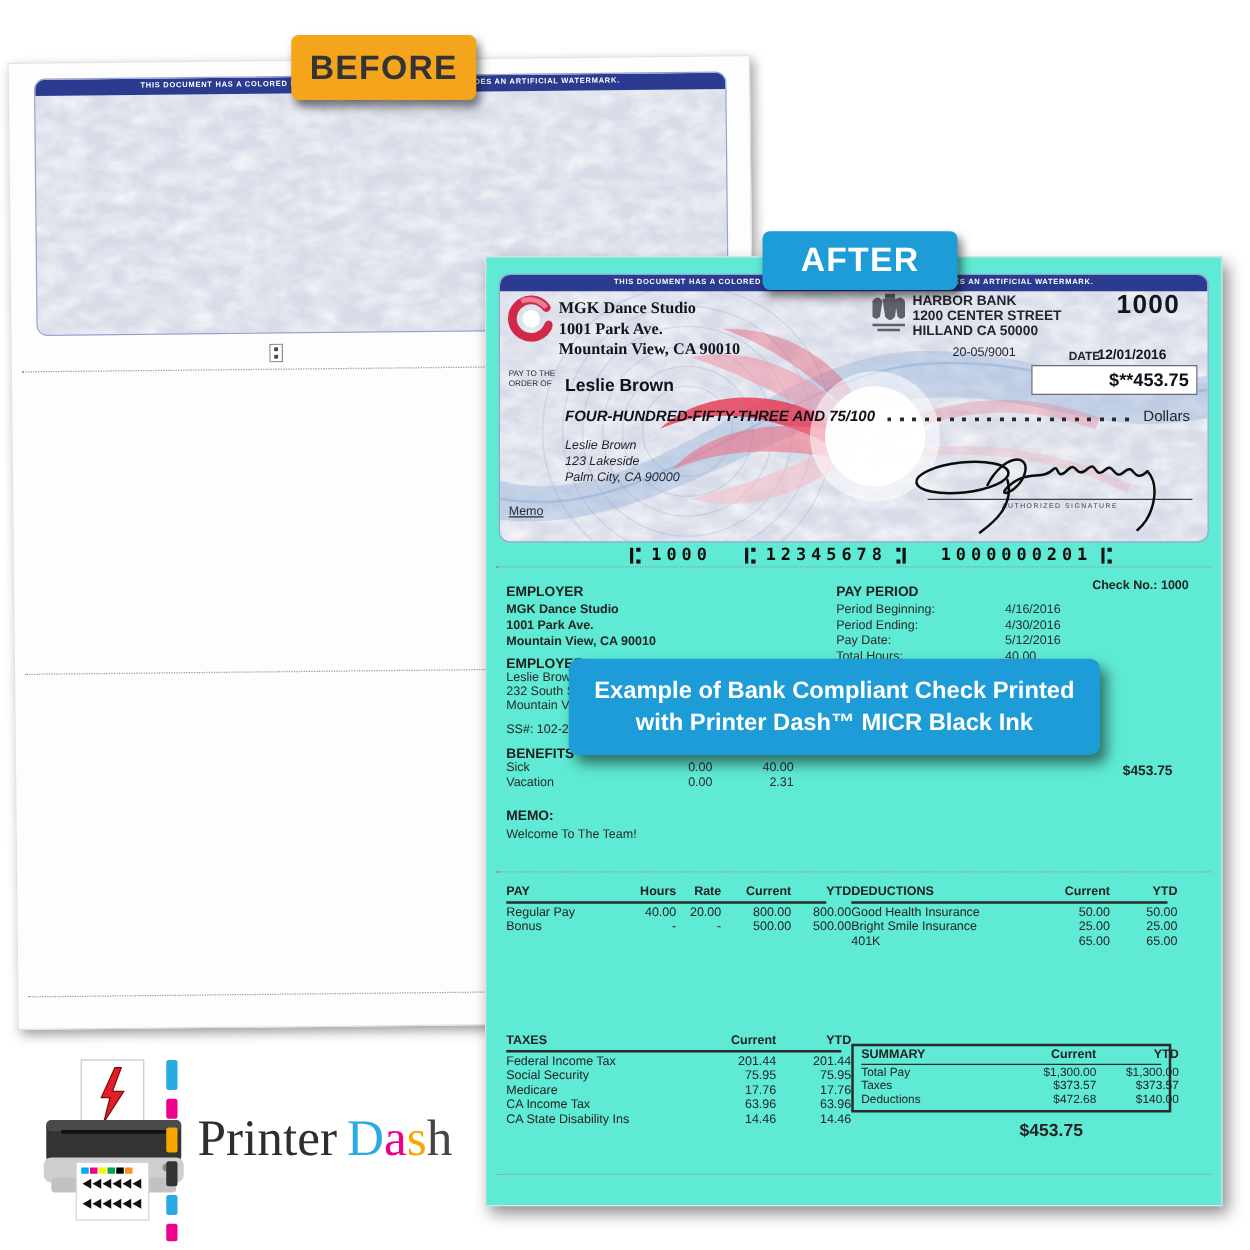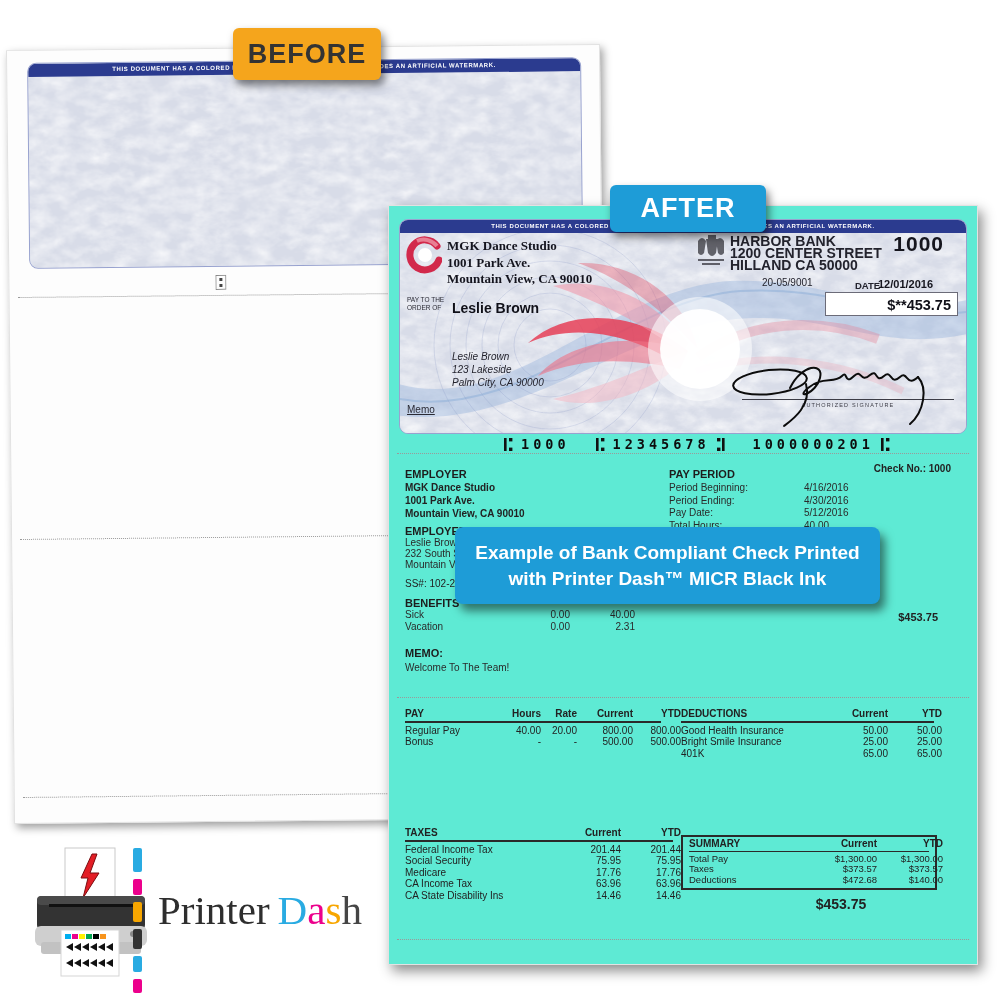--- a/index.html
+++ b/index.html
@@ -22,21 +22,21 @@
             font-size:6px;font-weight:bold;letter-spacing:.6px;text-align:center;line-height:13px;z-index:3;}
   .marble{position:absolute;left:0;top:0;width:100%;height:100%;}
   .chk-art{position:absolute;left:0;top:13px;width:566px;height:200px;z-index:1;}
   .chk .txt{z-index:4;}
 
   
   .company{left:47px;top:18px;font-family:"Liberation Serif",serif;font-size:13px;font-weight:600;
            line-height:16.5px;color:#14141e;}
   .mini-swirl{left:4px;top:16px;}
   .crest{left:296px;top:13px;}
-  .bankblk{left:330px;top:15px;font-size:14px;font-weight:bold;line-height:12px;color:#23232d;}
+  .bankblk{left:330px;top:15px;font-size:11px;font-weight:bold;line-height:12px;color:#23232d;}
   .fraction{left:362px;top:57px;font-size:10px;color:#23232d;}
   .chknum{right:22px;top:12px;font-size:21px;font-weight:bold;letter-spacing:1px;color:#15151d;}
   .datelbl{left:455px;top:60px;font-size:9.5px;font-weight:bold;color:#23232d;}
   .dateval{left:478px;top:58px;font-size:11px;font-weight:bold;color:#15151d;}
   .paytolbl{left:7px;top:76px;font-size:6.5px;line-height:8px;color:#2a2a34;text-transform:uppercase;}
   .payee{left:52px;top:80px;font-size:14px;font-weight:bold;color:#101018;}
   .amtbox{left:425px;top:72px;width:133px;height:24px;background:#fff;border:1px solid #6b6b78;
           font-size:14.5px;font-weight:bold;text-align:right;line-height:24px;padding-right:6px;
           box-sizing:border-box;color:#101018;}
   .words-row{left:52px;top:106px;right:14px;display:flex;align-items:center;}
@@ -223,20 +223,25 @@
       <div class="abs txt datelbl">DATE</div>
       <div class="abs txt dateval">12/01/2016</div>
 
       <div class="abs txt paytolbl">
         <div>PAY TO THE</div>
         <div>ORDER OF</div>
       </div>
       <div class="abs txt payee">Leslie Brown</div>
       <div class="abs txt amtbox">$**453.75</div>
 
+      <div class="abs txt words-row">
+        <span class="words">FOUR-HUNDRED-FIFTY-THREE AND 75/100</span>
+        <span class="leader"></span>
+        <span class="dollars">Dollars</span>
+      </div>
 
       <div class="abs txt payee-addr">
         <div>Leslie Brown</div>
         <div>123 Lakeside</div>
         <div>Palm City, CA 90000</div>
       </div>
 
       <div class="abs txt memolbl">Memo</div>
 
       <div class="abs txt sigline"></div>

